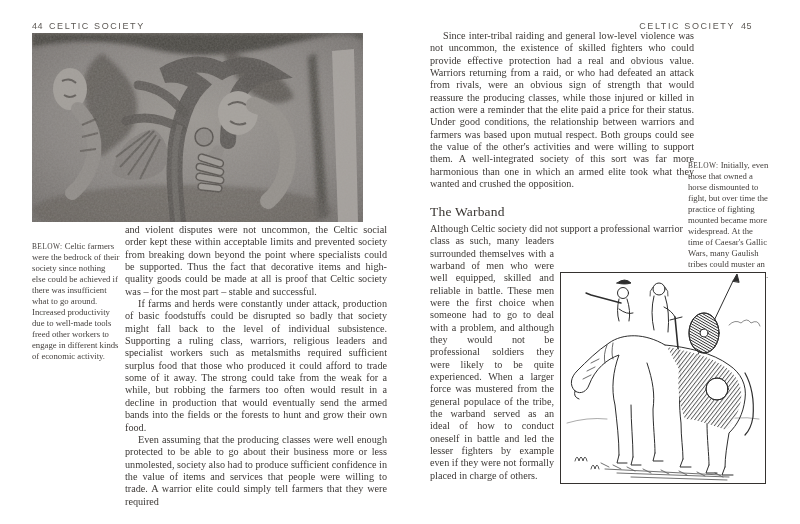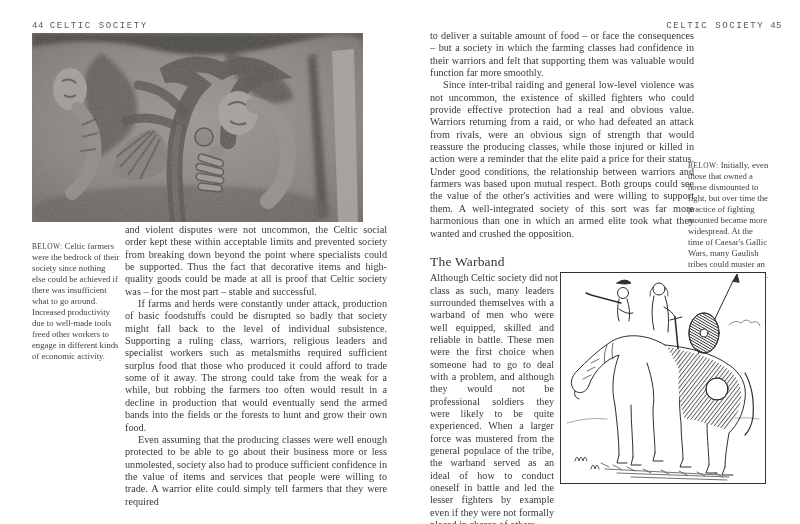--- a/index.html
+++ b/index.html
@@ -7,25 +7,25 @@
     width:800px;height:524px;position:relative;overflow:hidden;
     background:#ffffff;
     font-family:"Liberation Serif","DejaVu Serif",serif;
     color:#3c3835;
     -webkit-font-smoothing:antialiased;
   }
   .abs{position:absolute;}
   
   .runhead{
     top:21px;font-size:9px;letter-spacing:1.6px;color:#5d5955;
-    font-family:Liberation Mono, monospace;white-space:nowrap;
+    font-family:Liberation Sans, sans-serif;white-space:nowrap;
   }
   .runhead .pgnum{letter-spacing:0.5px;margin:0 6px;}
   #head-left{left:32px;}
-  #head-right{right:18px;text-align:right;}
+  #head-right{right:48px;text-align:right;}
   
   #photo{left:32px;top:33px;width:331px;height:189px;overflow:hidden;background:#8b8784;}
   #photo svg{display:block;}
   
   .caption{font-size:8.7px;line-height:11px;color:#45413e;text-align:left;}
   .caption .cap-label{font-size:7.4px;letter-spacing:0.4px;}
   #caption-left{left:32px;top:241px;width:88px;}
   #caption-right{left:688px;top:160px;width:82px;}
   
   .bodycol{font-size:10.2px;line-height:12.35px;text-align:justify;color:#3c3835;}
@@ -123,21 +123,20 @@
   <span class="cap-label">BELOW:</span><span> Celtic farmers were the bedrock of their society since nothing else could be achieved if there was insufficient what to go around. Increased productivity due to well-made tools freed other workers to engage in different kinds of economic activity.</span>
 </div>
 
 <div class="abs bodycol" id="body-left">
   <p>and violent disputes were not uncommon, the Celtic social order kept these within acceptable limits and prevented society from breaking down beyond the point where specialists could be supported. Thus the fact that decorative items and high-quality goods could be made at all is proof that Celtic society was – for the most part – stable and successful.</p>
   <p class="ind">If farms and herds were constantly under attack, production of basic foodstuffs could be disrupted so badly that society might fall back to the level of individual subsistence. Supporting a ruling class, warriors, religious leaders and specialist workers such as metalsmiths required sufficient surplus food that those who produced it could afford to trade some of it away. The strong could take from the weak for a while, but robbing the farmers too often would result in a decline in production that would eventually send the armed bands into the fields or the forests to hunt and grow their own food.</p>
   <p class="ind">Even assuming that the producing classes were well enough protected to be able to go about their business more or less unmolested, society also had to produce sufficient confidence in the value of items and services that people were willing to trade. A warrior elite could simply tell farmers that they were required</p>
 </div>
 
 <div class="abs bodycol" id="body-right">
-  <p>to deliver a suitable amount of food – or face the consequences – but a society in which the farming classes had confidence in their warriors and felt that supporting them was valuable would function far more smoothly.</p>
   <p class="ind">Since inter-tribal raiding and general low-level violence was not uncommon, the existence of skilled fighters who could provide effective protection had a real and obvious value. Warriors returning from a raid, or who had defeated an attack from rivals, were an obvious sign of strength that would reassure the producing classes, while those injured or killed in action were a reminder that the elite paid a price for their status. Under good conditions, the relationship between warriors and farmers was based upon mutual respect. Both groups could see the value of the other's activities and were willing to support them. A well-integrated society of this sort was far more harmonious than one in which an armed elite took what they wanted and crushed the opposition.</p>
   <h2 id="warband-heading">The Warband</h2>
   <p>Although Celtic society did not support a professional warrior</p>
   <div id="warband-rest">class as such, many leaders surrounded themselves with a warband of men who were well equipped, skilled and reliable in battle. These men were the first choice when someone had to go to deal with a problem, and although they would not be professional soldiers they were likely to be quite experienced. When a larger force was mustered from the general populace of the tribe, the warband served as an ideal of how to conduct oneself in battle and led the lesser fighters by example even if they were not formally placed in charge of others.</div>
 </div>
 
 <div class="abs caption" id="caption-right">
   <span class="cap-label">BELOW:</span><span> Initially, even those that owned a horse dismounted to fight, but over time the practice of fighting mounted became more widespread. At the time of Caesar's Gallic Wars, many Gaulish tribes could muster an effective cavalry force.</span>
 </div>
 

